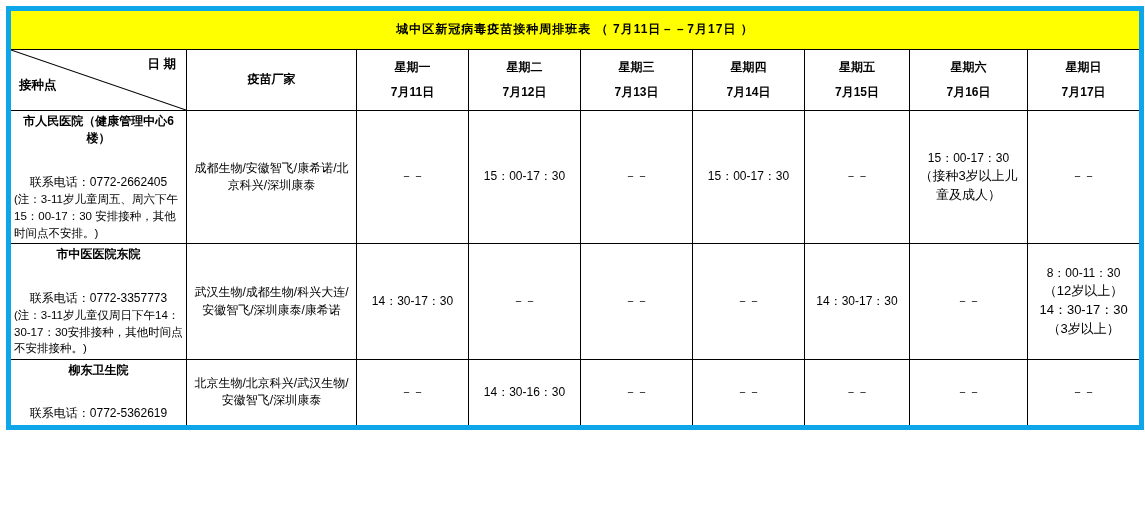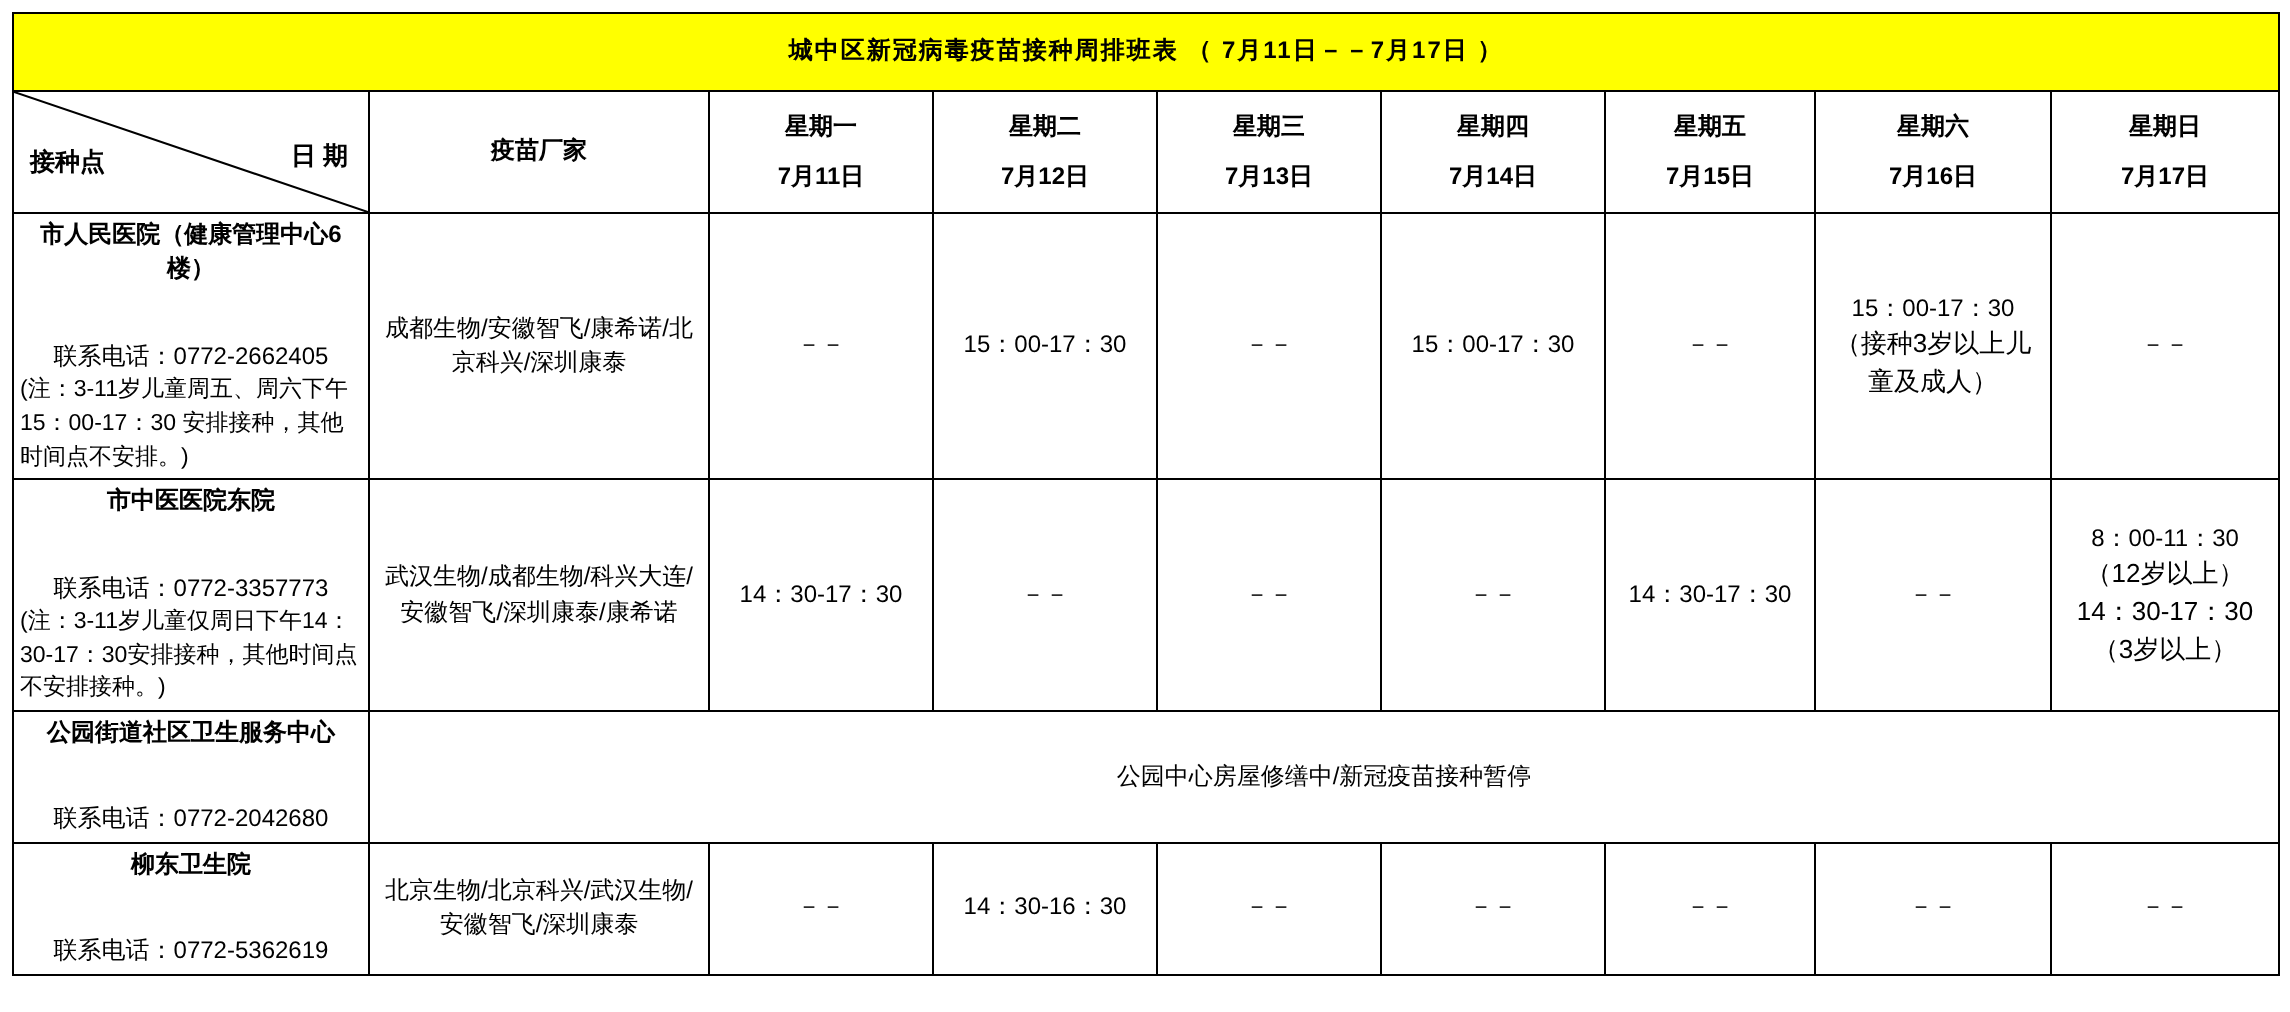--- a/index.html
+++ b/index.html
@@ -16,21 +16,21 @@
   .sheet {
     width: 1145px;
     height: 506px;
     box-sizing: border-box;
     padding: 6px 6px 0 6px;
   }
   table.schedule {
     border-collapse: collapse;
     table-layout: fixed;
     width: 1133px;
-    border: 1px solid #0ea5e9;
+    border: 5px solid #0ea5e9;
   }
   table.schedule td, table.schedule th {
     border: 1px solid #000;
     padding: 2px 3px;
     font-size: 12px;
     color: #000;
     vertical-align: middle;
     text-align: center;
     line-height: 1.45;
   }
@@ -49,21 +49,21 @@
     background: #ffffff;
   }
   .corner-cell .diag {
     position: absolute;
     left: 0; top: 0; right: 0; bottom: 0;
   }
   .corner-cell .diag svg { display: block; width: 100%; height: 100%; }
   .corner-cell .lbl-date {
     position: absolute;
     right: 10px;
-    top: 23px;
+    top: 5px;
     font-weight: bold;
     font-size: 12.5px;
   }
   .corner-cell .lbl-site {
     position: absolute;
     left: 8px;
     bottom: 16px;
     font-weight: bold;
     font-size: 12.5px;
   }
@@ -201,27 +201,20 @@
         <td class="slot-cell">14：30-17：30</td>
         <td class="slot-cell">－－</td>
         <td class="slot-cell">
           <span>8：00-11：30</span>
           <span class="sub">（12岁以上）<br>14：30-17：30<br>（3岁以上）</span>
         </td>
       </tr>
 
 
 
-      <tr>
-        <td class="site-cell">
-          <span class="site-name">公园街道社区卫生服务中心</span>
-          <span class="site-phone">联系电话：0772-2042680</span>
-        </td>
-        <td class="merged-note" colspan="8">公园中心房屋修缮中/新冠疫苗接种暂停</td>
-      </tr>
 
       <tr>
         <td class="site-cell">
           <span class="site-name">柳东卫生院</span>
           <span class="site-phone">联系电话：0772-5362619</span>
         </td>
         <td class="vaccine-cell">北京生物/北京科兴/武汉生物/安徽智飞/深圳康泰</td>
         <td class="slot-cell">－－</td>
         <td class="slot-cell">14：30-16：30</td>
         <td class="slot-cell">－－</td>

